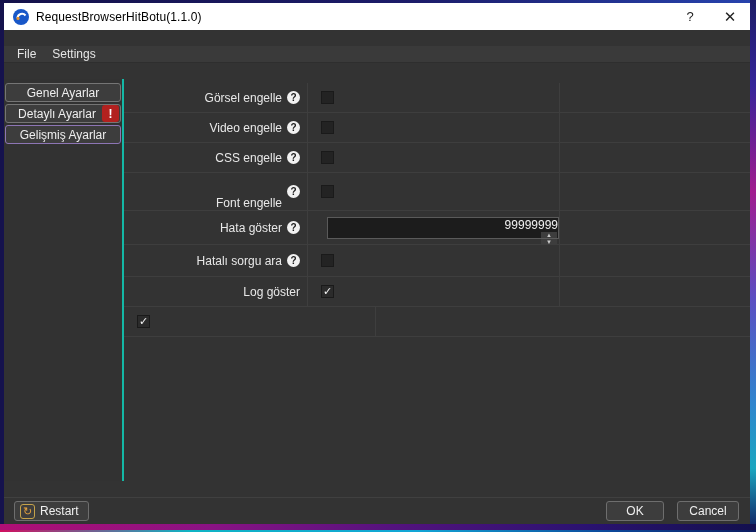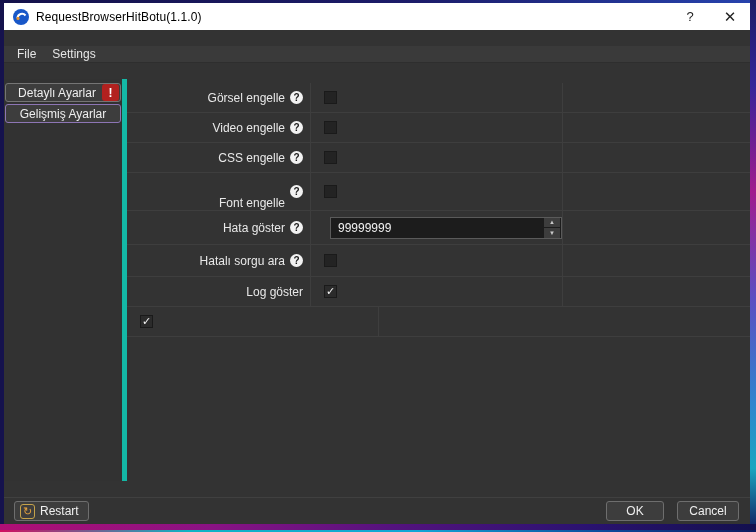--- a/index.html
+++ b/index.html
@@ -33,35 +33,35 @@
   .sidebar { width:118px; flex:0 0 118px; background:#323232; padding:4px 1px 0 1px; }
   .side-btn { position:relative; height:19px; margin:0 0 2px 0; background:#3d3d3d;
     border:1px solid #757575; border-radius:3px; color:#eeeeee; font-size:12px;
     display:flex; align-items:center; justify-content:center; }
   .side-btn.selected { border-color:#8d75b5; }
   .side-btn.badged { justify-content:center; padding-right:20px;padding-left:8px; }
   .side-badge { position:absolute; right:1px; top:0px; width:17px; height:17px; border-radius:3px;
     background:#b2211f; color:#fff; font-weight:bold; font-size:12px;
     display:flex; align-items:center; justify-content:center; }
 
-  .main { flex:1; background:#333333; border-left:5px solid #14b8a6; padding-top:4px; display:flex; flex-direction:column; }
+  .main { flex:1; background:#333333; border-left:2px solid #14b8a6; padding-top:4px; display:flex; flex-direction:column; }
   .form-row { display:flex; align-items:stretch; border-bottom:1px solid #3e3e3e; }
   .cell-label { width:184px; flex:0 0 184px; border-right:1px solid #3e3e3e;
     display:flex; align-items:center; justify-content:flex-end; gap:5px; padding-right:7px; }
   .cell-label .lbl { color:#e8e8e8; font-size:12px; white-space:nowrap; }
   .help-ico { width:13px; height:13px; border-radius:50%; background:#f2f2f2; color:#1a1a1a;
     font-size:10px; font-weight:bold; display:flex; align-items:center; justify-content:center; flex:0 0 13px; }
   .cell-field { width:252px; flex:0 0 252px; border-right:1px solid #3e3e3e;
     display:flex; align-items:center; padding-left:13px; }
   .cell-rest { flex:1; }
   .checkbox { width:13px; height:13px; background:#232323; border:1px solid #1a1a1a;
     display:flex; align-items:center; justify-content:center; color:#f5f5f5; font-size:11px; line-height:11px; }
   .checkbox.checked { background:#2b2b2b; }
   .spinbox { margin-left:6px; width:252px; height:22px; background:#1c1c1c; border:1px solid #5a5a5a;
-    display:flex; align-items:center; position:relative; }
+    display:flex; align-items:flex-end; position:relative;flex-direction:column; }
   .spin-value { color:#f0f0f0; font-size:12px; padding-left:7px; flex:1; }
   .spin-arrows { width:16px; height:20px; margin-right:1px; display:flex; flex-direction:column; gap:1px; }
   .spin-btn { flex:1; background:#3d3d3d; color:#c9c9c9; font-size:6px;
     display:flex; align-items:center; justify-content:center; }
 
   .footer { flex:0 0 27px; height:27px; background:#333333; border-top:1px solid #404040;
     display:flex; align-items:center; padding:0 11px 0 10px; }
   .btn { background:#3d3d3d; border:1px solid #6e6e6e; border-radius:3px; color:#efefef;
     font-size:12px; height:20px; display:flex; align-items:center; justify-content:center;
     font-family:"Liberation Sans", sans-serif; }
@@ -94,20 +94,23 @@
       <div class="tb-btn close">✕</div>
     </div>
 
     <div class="menubar" id="menubar">
         <div class="menu-item">File</div>
         <div class="menu-item">Settings</div>
       </div>
 
     <div class="body">
       <div class="sidebar" id="sidebar">
+          <div class="side-btn">
+            <div style="display: inline;">Genel Ayarlar</div>
+          </div>
           <div class="side-btn badged">
             <div style="display: inline;">Detaylı Ayarlar</div>
             <div class="side-badge">!</div>
           </div>
           <div class="side-btn selected">
             <div style="display: inline;">Gelişmiş Ayarlar</div>
           </div>
         </div>
       <div class="main" id="form-area">
           <div class="form-row" style="flex: 0 0 30px;">

